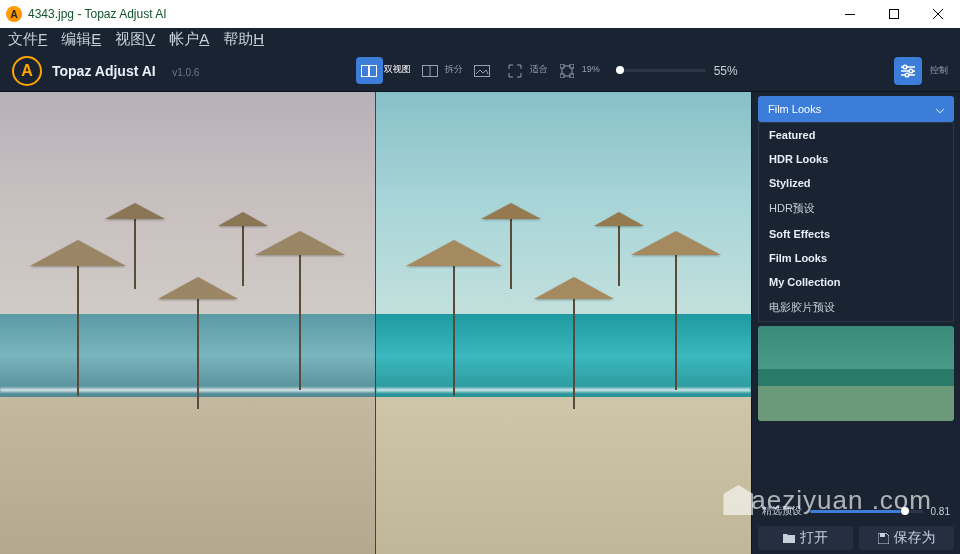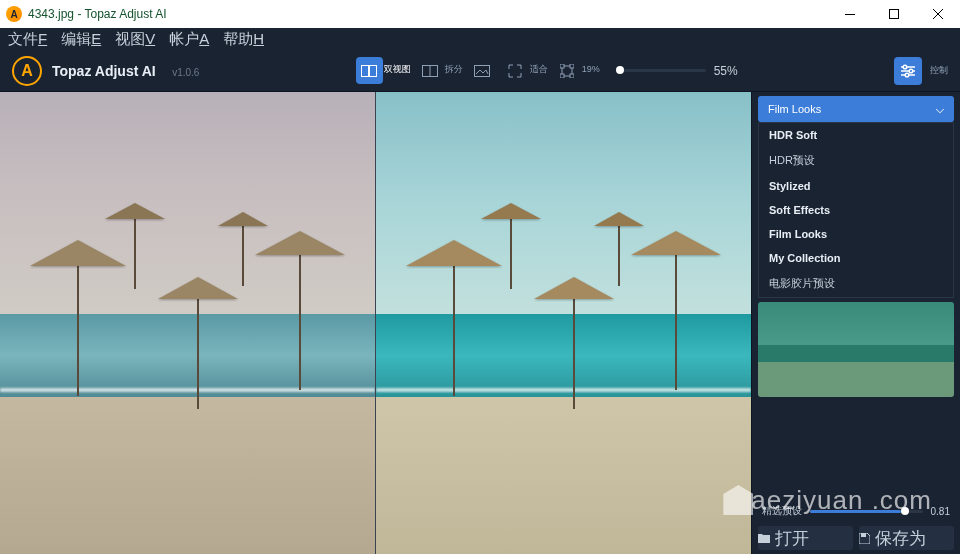--- a/index.html
+++ b/index.html
@@ -66,21 +66,21 @@
 .thumb-sea{position:absolute;top:45%;left:0;right:0;height:18%}
 .thumb-sand{position:absolute;bottom:0;left:0;right:0;height:37%}
 .t1 .thumb-sky{background:linear-gradient(#3a8a7a,#4a9a8a)}.t1 .thumb-sea{background:#2a7a6a}.t1 .thumb-sand{background:#6a9a7a}
 
 .opacity-row { padding: 4px 10px; display: flex; align-items: center; gap: 8px; font-size: 10px; color: #c5d0db; }
 .opacity-row .track { flex: 1; height: 3px; background: #2a3645; border-radius: 2px; position: relative; }
 .opacity-row .fill { position: absolute; left: 0; top: 0; bottom: 0; width: 81%; background: #3b7dd8; border-radius: 2px; }
 .opacity-row .thumb { position: absolute; left: 81%; top: -3px; width: 8px; height: 8px; background: #fff; border-radius: 50%; }
 
 .bottom-bar { height: 32px; display: flex; gap: 6px; padding: 4px 6px; }
-.bottom-btn { flex: 1; background: #243042; color: #c5d0db; font-size: 17px; display: flex; align-items: center; justify-content: flex-start; gap: 5px; border-radius: 3px; cursor: pointer; }
+.bottom-btn { flex: 1; background: #243042; color: #c5d0db; font-size: 14px; display: flex; align-items: center; justify-content: center; gap: 5px; border-radius: 3px; cursor: pointer; }
 
 .watermark { position: absolute; right: 28px; bottom: 38px; color: rgba(255,255,255,.65); font-size: 26px; font-weight: 500; letter-spacing: 1px; pointer-events: none; }
 .wm-icon{display:inline-block;width:30px;height:30px;background:rgba(255,255,255,.6);clip-path:polygon(50% 0,100% 30%,100% 100%,0 100%,0 30%);vertical-align:-6px;margin-right:-2px}
 svg{display:block}
 </style>
 </head>
 <body>
 
 <div class="titlebar">
   <div class="titlebar-left">
@@ -252,23 +252,24 @@
       </div>
     </div>
   </div>
 
   <div class="side">
     <div class="dropdown">
       <span>Film Looks</span>
       <span>⌵</span>
     </div>
     <div class="dd-list" id="cat-list">
-        <div class="dd-item bold">HDR Soft</div>
+        <div class="dd-item bold">Featured</div>
+        <div class="dd-item bold">HDR Looks</div>
+        <div class="dd-item bold">Stylized</div>
         <div class="dd-item">HDR预设</div>
-        <div class="dd-item bold">Stylized</div>
         <div class="dd-item bold">Soft Effects</div>
         <div class="dd-item bold">Film Looks</div>
         <div class="dd-item bold">My Collection</div>
         <div class="dd-item">电影胶片预设</div>
       </div>
 
     <div class="preset-area">
       <div class="preset-thumb t1">
           <div class="thumb-sky"></div>
           <div class="thumb-sea"></div>

